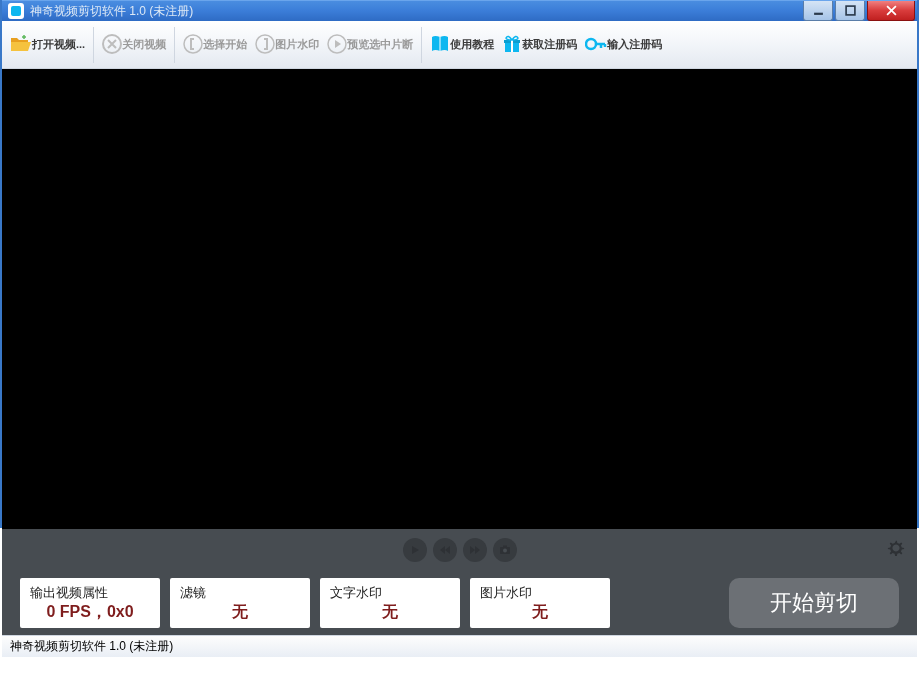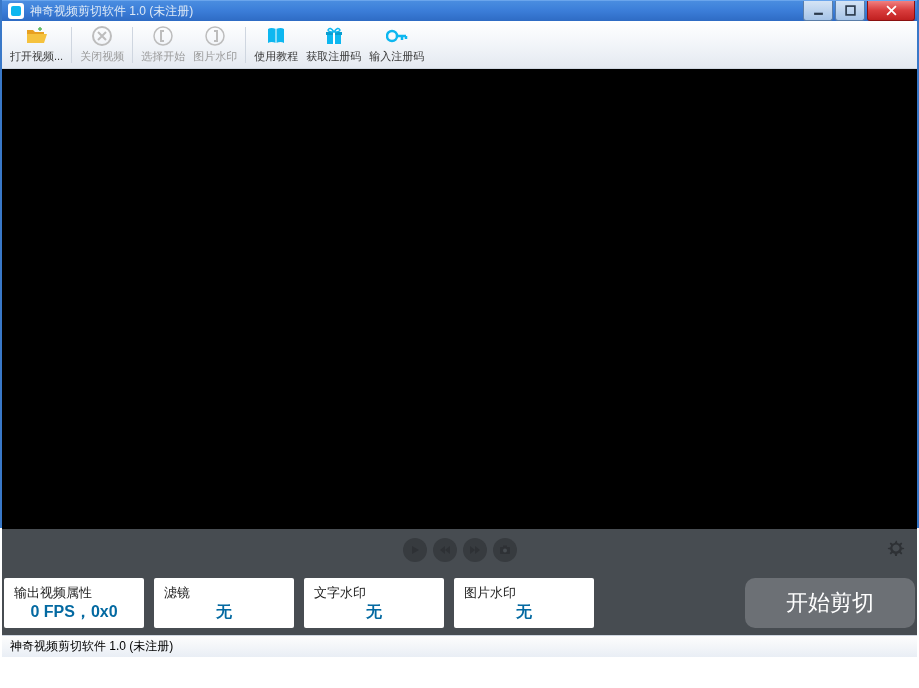--- a/index.html
+++ b/index.html
@@ -14,42 +14,42 @@
 .win-btn { width: 30px; height: 20px; margin-top: 0; display: flex; align-items: center; justify-content: center; font-size: 10px; color: #2b3a4c; background: linear-gradient(to bottom, #d5e4f5, #a6c4e8); border: 1px solid #5a7da8; border-top: none; margin-right: 2px; border-radius: 0 0 3px 3px; cursor: pointer; }
 .win-btn.close { width: 48px; background: linear-gradient(to bottom, #f08080, #d93c3c, #c02020); color: #fff; border-color: #8a1010; }
 .win-btn svg { width: 11px; height: 11px; }
 
 
 .menubar { height: 22px; background: linear-gradient(to bottom, #fdfdfd, #e9eef5); display: flex; align-items: center; padding: 0 6px; font-size: 12px; border-bottom: 1px solid #cfd6e0; }
 .menubar .menu-item { padding: 2px 8px; cursor: pointer; }
 
 
 .toolbar { height: 48px; background: linear-gradient(to bottom, #ffffff, #f2f5f9, #e4e9f0); display: flex; align-items: center; padding: 0 4px; border-bottom: 1px solid #cfd6e0; font-size: 11px; }
-.tool-btn { display: flex; flex-direction: column; align-items: center; justify-content: flex-end; padding: 2px 4px; min-width: 50px; cursor: pointer; color: #3a3a3a; }
+.tool-btn { display: flex; flex-direction: row; align-items: center; justify-content: flex-end; padding: 2px 4px; min-width: 50px; cursor: pointer; color: #3a3a3a; font-weight: bold; }
 .tool-btn.disabled { color: #9a9a9a; cursor: default; }
 .tool-btn .ticon { height: 22px; display: flex; align-items: center; justify-content: center; margin-bottom: 2px; }
 .tool-btn .tlabel { white-space: nowrap; }
 .tool-divider { width: 1px; height: 36px; background: #cfd6e0; margin: 0 4px; }
 
 
 .video-area { height: 460px; background: #000; }
 
 
 .player-bar { height: 42px; background: #474c51; display: flex; align-items: center; justify-content: center; position: relative; }
 .player-controls { display: flex; gap: 6px; }
 .pc-btn { width: 24px; height: 24px; border-radius: 50%; background: #373b3f; display: flex; align-items: center; justify-content: center; color: #2a2d30; cursor: pointer; }
 .pc-btn svg { width: 12px; height: 12px; fill: #2e3135; }
 .gear { position: absolute; right: 12px; cursor: pointer; }
 .gear svg { width: 18px; height: 18px; fill: #2e3135; }
 
 
-.bottom-bar { height: 64px; background: #474c51; display: flex; align-items: center; padding: 0 2px; gap: 10px; }
+.bottom-bar { height: 64px; background: #474c51; display: flex; align-items: center; padding: 0 18px; gap: 10px; }
 .panel { background: #fff; border-radius: 2px; height: 50px; display: flex; flex-direction: column; justify-content: center; padding: 4px 10px; font-size: 13px; }
 .panel .p-title { font-size: 13px; color: #222; }
-.panel .p-value { font-size: 16px; font-weight: bold; color: #0369a1; text-align: center; }
+.panel .p-value { font-size: 16px; font-weight: bold; color: #7f1d1d; text-align: center; }
 .panel.w1 { width: 140px; }
 .panel.w2 { width: 140px; }
 .start-btn { margin-left: auto; width: 170px; height: 50px; background: #6c7075; color: #fff; font-size: 22px; display: flex; align-items: center; justify-content: center; border-radius: 10px; cursor: pointer; }
 
 
 .statusbar { height: 22px; background: linear-gradient(to bottom, #fdfdfd, #e9eef5); display: flex; align-items: center; padding: 0 8px; font-size: 12px; border-top: 1px solid #cfd6e0; }
 
 
 .window-border { width: 919px; height: 528px; border: 2px solid #3978c8; border-top: none; display: flex; flex-direction: column; }
 .content-area { flex: 1; display: flex; flex-direction: column; background: #fff; }
@@ -119,20 +119,29 @@
       </div>
       <div class="tool-btn disabled">
         <div class="ticon">
           <svg width="20" height="20" viewBox="0 0 20 20">
               <circle cx="10" cy="10" r="9" fill="none" stroke="#bdbdbd" stroke-width="1.5"></circle>
               <path d="M9 5 L12 5 L12 15 L9 15" fill="none" stroke="#bdbdbd" stroke-width="2"></path>
             </svg>
         </div>
         <div class="tlabel">图片水印</div>
       </div>
+      <div class="tool-btn disabled">
+        <div class="ticon">
+          <svg width="20" height="20" viewBox="0 0 20 20">
+              <circle cx="10" cy="10" r="9" fill="none" stroke="#bdbdbd" stroke-width="1.5"></circle>
+              <path d="M8 6 L14 10 L8 14 Z" fill="#bdbdbd"></path>
+            </svg>
+        </div>
+        <div class="tlabel">预览选中片断</div>
+      </div>
       <div class="tool-divider"></div>
       <div class="tool-btn">
         <div class="ticon">
           <svg width="20" height="18" viewBox="0 0 20 18">
               <path d="M2 2 Q5 0 10 2 Q15 0 18 2 L18 16 Q15 14 10 16 Q5 14 2 16 Z" fill="#0db7f0"></path>
               <path d="M10 2 L10 16" stroke="#fff" stroke-width="1"></path>
             </svg>
         </div>
         <div class="tlabel">使用教程</div>
       </div>

